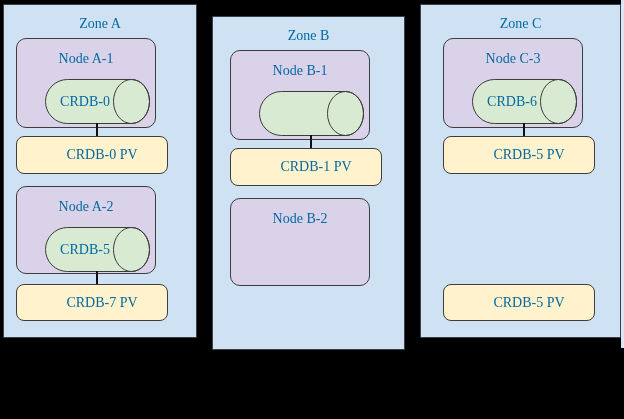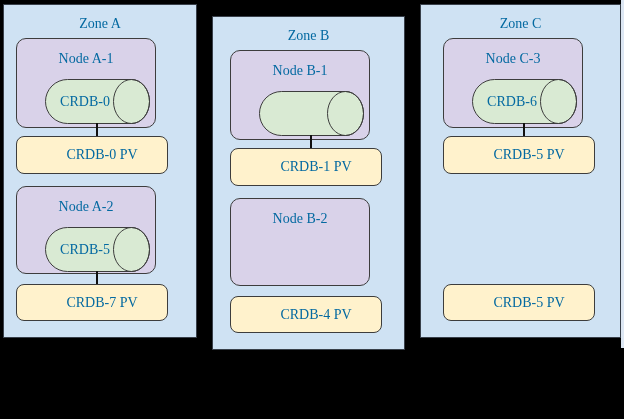--- a/index.html
+++ b/index.html
@@ -94,23 +94,20 @@
       </div>
     </div>
     <div class="connector conn-1"></div>
     <div class="pv pv-1">
       <span>CRDB-1 PV</span>
     </div>
 
     <div class="node node-2">
       <div class="node-title">Node B-2</div>
     </div>
-    <div class="pv pv-2">
-      <span>CRDB-4 PV</span>
-    </div>
   </div>
 
   <div class="zone zone-c">
     <div class="zone-title">Zone C</div>
 
     <div class="node node-1">
       <div class="node-title">Node C-3</div>
       <div class="pod">
         <svg width="105" height="45" viewBox="0 0 105 45">
           <path class="cyl-body" d="M22.5,0.5 L86.5,0.5 A18,22 0 0 1 104.5,22.5 A18,22 0 0 1 86.5,44.5 L22.5,44.5 A22,22 0 0 1 22.5,0.5 Z"></path>

